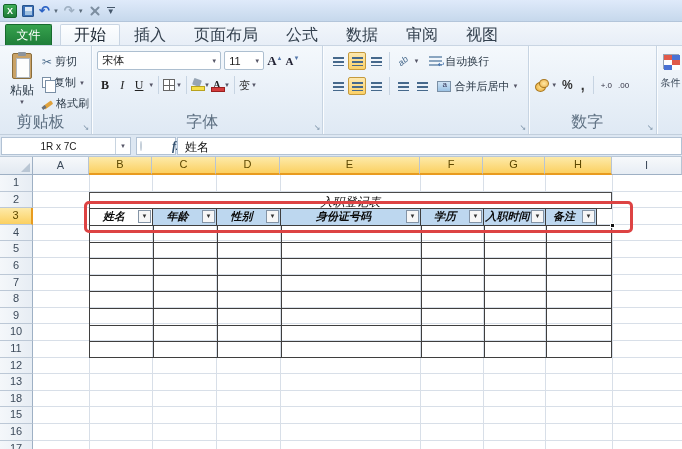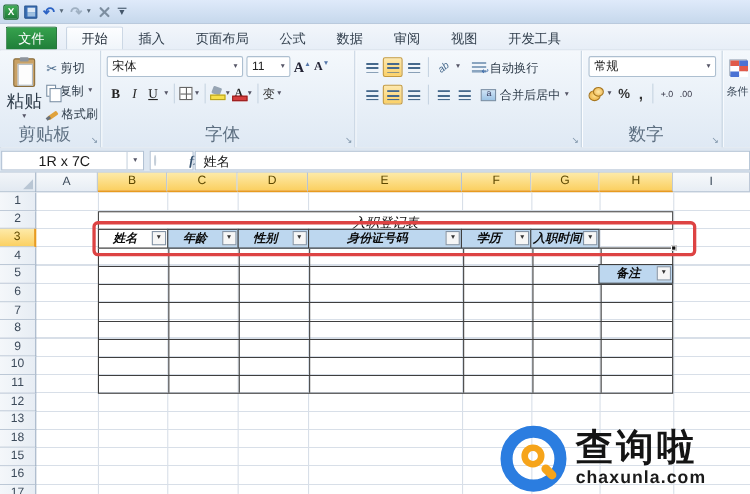--- a/index.html
+++ b/index.html
@@ -19,36 +19,36 @@
 .toolsic{position:relative;width:12px;height:12px;}
 .toolsic i{position:absolute;left:5px;top:0;width:2px;height:12px;background:#7d8ea0;border-radius:1px;display:block;}
 .toolsic i:first-child{transform:rotate(45deg);}
 .toolsic i:last-child{transform:rotate(-45deg);}
 .qmore{font-size:8px;color:#44566a;border-top:1px solid #44566a;line-height:7px;margin-left:1px;}
 .wtitle{position:absolute;left:528px;top:3px;font-size:12px;color:#3f4a58;white-space:nowrap;}
 
 
 .tabrow{position:absolute;left:0;top:22px;width:682px;height:24px;background:linear-gradient(#f2f6fb,#e7eef7);display:flex;align-items:flex-end;border-bottom:1px solid #c9d5e3;}
 .filetab{margin-left:5px;width:47px;height:21px;background:linear-gradient(#36a24d,#1f7e39);border:1px solid #176a2e;border-bottom:none;border-radius:2px 2px 0 0;color:#fff;text-align:center;line-height:20px;font-size:12px;margin-right:8px;}
-.tab{height:21px;line-height:20px;padding:0 13px;font-size:12px;color:#33404e;border:1px solid transparent;border-bottom:none;}
+.tab{height:21px;line-height:20px;padding:0 13px;font-size:16px;color:#33404e;border:1px solid transparent;border-bottom:none;}
 .tab.active{background:linear-gradient(#fdfeff,#f0f5fa);border-color:#c9d5e3;border-radius:2px 2px 0 0;color:#1f2a36;}
 
 
 .ribbon{position:absolute;left:0;top:46px;width:682px;height:89px;background:linear-gradient(#f4f8fc,#dfe9f4);border-bottom:1px solid #c2cfdd;display:flex;}
 .rgroup{position:relative;height:100%;border-right:1px solid #c7d4e2;box-shadow:1px 0 0 #fbfdff;}
 .glabel{position:absolute;bottom:1px;left:0;right:10px;text-align:center;font-size:16px;color:#5e7082;}
 .launcher{position:absolute;right:2px;bottom:2px;font-size:8px;color:#7d93a8;line-height:8px;}
 
 
 .g-clip{width:94px;}
 .pastebtn{position:absolute;left:5px;top:4px;width:34px;height:72px;display:flex;flex-direction:column;align-items:center;border:1px solid transparent;border-radius:2px;}
 .clipic{width:20px;height:26px;background:#c9a267;border:1px solid #8a6d3b;border-radius:2px;position:relative;margin-top:2px;}
 .clipic:before{content:"";position:absolute;left:3px;top:4px;width:12px;height:18px;background:#fdfdfd;border:1px solid #b0b8c0;}
 .clipic:after{content:"";position:absolute;left:5px;top:-2px;width:8px;height:4px;background:#8d949c;border-radius:1px;}
-.pastelbl{font-size:16px;color:#2c3a48;margin-top:3px;}
+.pastelbl{font-size:12px;color:#2c3a48;margin-top:3px;}
 .minicol{position:absolute;left:42px;top:5px;width:52px;}
 .minibtn{height:21px;display:flex;align-items:center;gap:3px;font-size:11px;color:#2c3a48;white-space:nowrap;}
 .cutic{color:#4a6a8a;font-size:12px;}
 .copyic{width:9px;height:11px;border:1px solid #7a8fa5;background:#fff;position:relative;flex:none;}
 .copyic:before{content:"";position:absolute;left:2px;top:2px;width:9px;height:11px;border:1px solid #7a8fa5;background:#fff;}
 .brushic{width:11px;height:11px;position:relative;flex:none;}
 .brushic:before{content:"";position:absolute;left:1px;top:5px;width:10px;height:4px;background:#e0a23c;transform:rotate(-35deg);border-radius:1px;}
 .brushic:after{content:"";position:absolute;left:0;top:8px;width:4px;height:3px;background:#6a727c;transform:rotate(-35deg);}
 
 
@@ -105,21 +105,21 @@
 
 
 .g-styles{width:26px;border-right:none;overflow:hidden;}
 .condic{position:absolute;left:6px;top:8px;width:16px;height:15px;display:grid;grid-template-columns:8px 8px;grid-template-rows:5px 5px 5px;border:1px solid #98a5b5;}
 .condic i{display:block;}
 .condlbl{position:absolute;left:4px;top:30px;font-size:10px;color:#3c4a5a;white-space:nowrap;}
 
 
 .fbar{position:absolute;left:0;top:135px;width:682px;height:22px;background:#dde7f2;border-bottom:1px solid #b9c7d6;}
 .namebox{position:absolute;left:1px;top:2px;width:130px;height:18px;background:#fff;border:1px solid #b2c2d4;display:flex;align-items:center;}
-.nametext{flex:1;text-align:center;font-size:13px;color:#1a1a1a;}
+.nametext{flex:1;text-align:center;font-size:10px;color:#1a1a1a;}
 .namedd{width:15px;height:16px;border-left:1px solid #c8d4e0;text-align:center;font-size:6px;color:#556;line-height:16px;}
 .fxwrap{position:absolute;left:136px;top:2px;width:40px;height:18px;background:#fff;border:1px solid #b2c2d4;display:flex;align-items:center;gap:24px;}
 .graydot{width:10px;height:10px;border-radius:50%;border:1px solid #c5cfd9;margin-left:3px;}
 .fxlbl{font-family:"Liberation Serif",serif;font-style:italic;font-weight:bold;font-size:12px;color:#33506e;margin-left:6px;}
 .finput{position:absolute;left:177px;top:2px;right:0;height:18px;background:#fff;border:1px solid #b2c2d4;font-size:12px;color:#111;padding:1px 0 0 7px;}
 
 
 .colheads{position:absolute;left:0;top:157px;width:682px;height:18px;display:flex;}
 .corner{width:33px;height:18px;background:linear-gradient(#f2f5f9,#e2e9f1);border-right:1px solid #9eb0c4;border-bottom:1px solid #9eb0c4;position:relative;}
 .corner:after{content:"";position:absolute;right:2px;bottom:2px;border-left:9px solid transparent;border-bottom:9px solid #b9c6d4;}
@@ -146,21 +146,21 @@
 
 
 .xtable{position:absolute;left:89px;top:16.6px;width:523px;font-style:italic;}
 .t-title{height:17px;border:1px solid #4a4a4a;background:#fff;text-align:center;font-size:12px;line-height:19px;color:#111;overflow:hidden;}
 .t-head{display:flex;height:18px;margin-top:-1px;}
 .t-cell{height:18px;border:1px solid #3f3f3f;background:#bdd7ef;display:flex;align-items:center;margin-left:-1px;overflow:hidden;}
 .t-cell.first{margin-left:0;}
 .t-cell.active{background:#fff;}
 .t-label{flex:1;text-align:center;font-size:11px;font-weight:bold;color:#0b0b0b;white-space:nowrap;overflow:hidden;}
 .filterbtn{flex:none;width:13px;height:13px;margin-right:1px;background:#f6f6f6;border:1px solid #8494a6;font-size:6px;line-height:11px;text-align:center;color:#333;}
-.tw-b{width:64px;}.tw-c{width:65px;}.tw-d{width:65px;}.tw-e{width:141px;}.tw-f{width:64px;}.tw-g{width:63px;}.tw-h{width:68px;margin-top:32px;}
+.tw-b{width:64px;}.tw-c{width:65px;}.tw-d{width:65px;}.tw-e{width:141px;}.tw-f{width:64px;}.tw-g{width:63px;}.tw-h{width:52px;}
 .t-empty{height:133px;margin-top:-1px;border:1px solid #3f3f3f;background:
  repeating-linear-gradient(to bottom,transparent 0 15.6px,#3f3f3f 15.6px 16.6px),
  linear-gradient(#3f3f3f,#3f3f3f) 63px 0/1px 100% no-repeat,
  linear-gradient(#3f3f3f,#3f3f3f) 127px 0/1px 100% no-repeat,
  linear-gradient(#3f3f3f,#3f3f3f) 191px 0/1px 100% no-repeat,
  linear-gradient(#3f3f3f,#3f3f3f) 331px 0/1px 100% no-repeat,
  linear-gradient(#3f3f3f,#3f3f3f) 394px 0/1px 100% no-repeat,
  linear-gradient(#3f3f3f,#3f3f3f) 456px 0/1px 100% no-repeat;}
 .fillhandle{position:absolute;right:-3px;top:31px;width:5px;height:5px;background:#111;border:1px solid #fff;}
 
@@ -200,21 +200,20 @@
 
   <div class="tabrow">
     <div class="filetab">文件</div>
     <div class="tab active">开始</div>
     <div class="tab">插入</div>
     <div class="tab">页面布局</div>
     <div class="tab">公式</div>
     <div class="tab">数据</div>
     <div class="tab">审阅</div>
     <div class="tab">视图</div>
-    <div class="tab">开发工具</div>
   </div>
 
   <div class="ribbon">
 
     <div class="rgroup g-clip">
       <div class="pastebtn">
         <span class="clipic"></span>
         <span class="pastelbl">粘贴</span>
         <span class="dd">▼</span>
       </div>
@@ -314,24 +313,20 @@
         <span class="textbtn">
             <span class="mergeic"></span>
             <span>合并后居中</span>
             <span class="dd">▼</span>
           </span>
       </div>
       <span class="launcher">↘</span>
     </div>
 
     <div class="rgroup g-num">
-      <div class="selbox numsel">
-          <span>常规</span>
-          <span class="dd">▼</span>
-        </div>
       <div class="numrow">
         <span class="coinic"></span>
           <span class="dd">▼</span>
         <span class="pctbtn">%</span>
         <span class="commabtn">,</span>
         <span class="vdiv"></span>
         <span class="decbtn">+.0</span>
         <span class="decbtn">.00</span>
       </div>
       <div class="glabel">数字</div>
@@ -430,26 +425,15 @@
             <span class="t-label">备注</span>
             <span class="filterbtn">▼</span>
           </div>
       </div>
       <div class="t-empty"></div>
       <div class="fillhandle"></div>
     </div>
 
     <div class="redbox"></div>
 
-    <div class="wm">
-      <div class="wm-logo">
-        <div class="wm-ring"></div>
-        <div class="wm-lens"></div>
-        <div class="wm-handle"></div>
-      </div>
-      <div class="wm-text">
-        <div class="wm-brand">查询啦</div>
-        <div class="wm-domain">chaxunla.com</div>
-      </div>
-    </div>
   </div>
 
 </div>
 
 </body></html>

